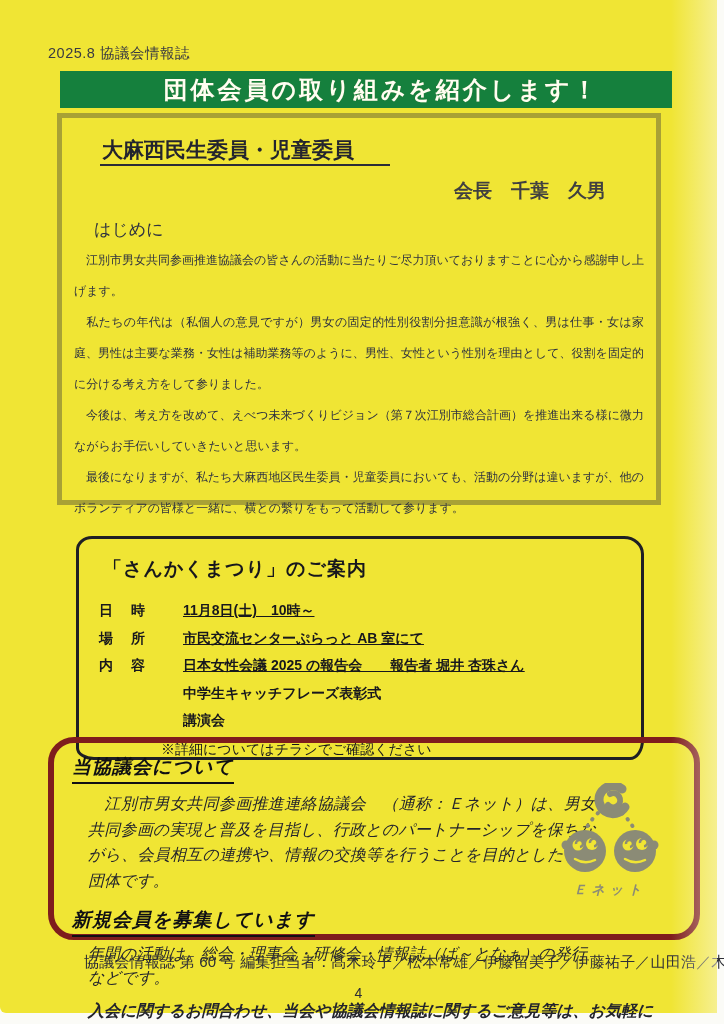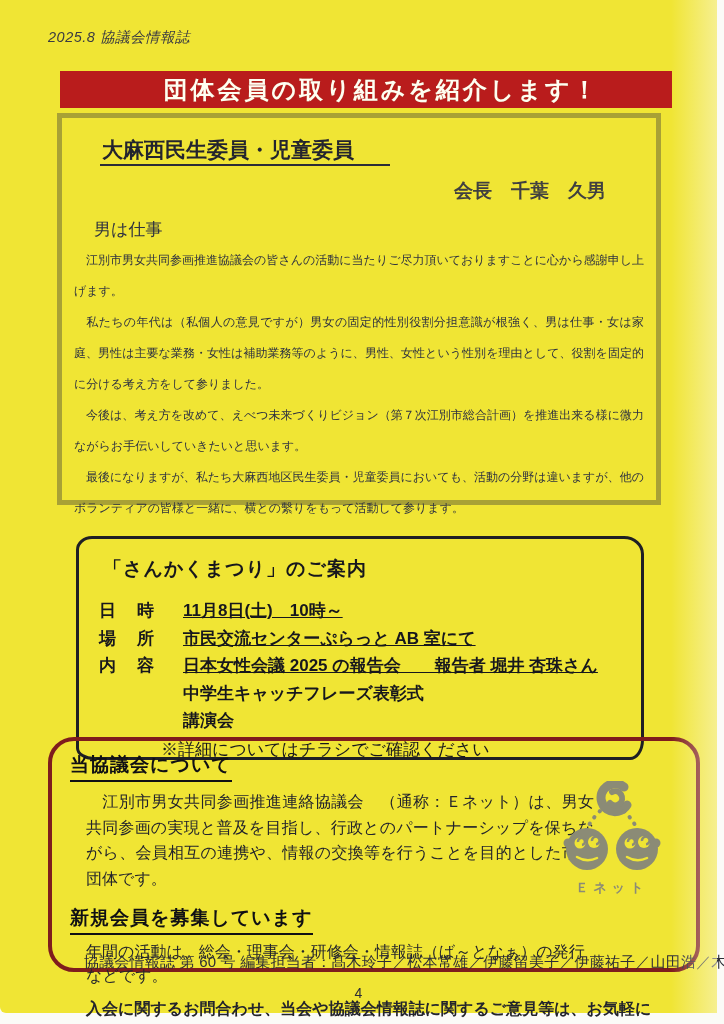--- a/index.html
+++ b/index.html
@@ -13,26 +13,26 @@
     position: absolute; left: 0; top: 0; width: 717px; height: 1013px;
     background: #F0E534;
     border-bottom-left-radius: 6px;
   }
   .scan-shade {
     position: absolute; right: 7px; top: 0; width: 46px; height: 1013px;
     background: linear-gradient(to right, rgba(252,250,235,0), rgba(252,250,235,0.5));
     pointer-events: none;
   }
   .issue-label {
-    position: absolute; left: 48px; top: 28px;
-    font-style: italic; font-size: 14.5px; color: #3a3b42; letter-spacing: .5px; text-align: center;
+    position: absolute; left: 48px; top: 44px;
+    font-size: 14.5px; color: #3a3b42; letter-spacing: .5px; text-align: center;
   }
   .banner {
     position: absolute; left: 60px; top: 71px; width: 612px; height: 37px;
-    background: #b91c1c; color: #fffef2; text-align: center;
+    background: #15803d; color: #fffef2; text-align: center;
     font-size: 24px; font-weight: bold; letter-spacing: 3px; line-height: 37px;
     text-shadow: 0 0 1px rgba(120,115,30,.4);
     padding-left: 31px;
   }
   .article-box {
     position: absolute; left: 57px; top: 113px; width: 604px; height: 392px;
     border: 5px solid #A8A135; padding: 14px 12px 0 12px;
     color: #2e3240;
   }
   .article-title { margin: 4px 0 0 26px; font-size: 21px; font-weight: 600; color: #23242e; }
@@ -42,30 +42,31 @@
   .article-body p {
     font-size: 12px; line-height: 31px; text-align: justify; color: #2e3240;
   }
   .event-box {
     position: absolute; left: 76px; top: 536px; width: 568px; height: 224px;
     border: 3px solid #1f1f24; padding: 17px 20px 10px 20px;
     border-radius: 16px 20px 14px 18px / 14px 18px 20px 12px;
     color: #17171d;
   }
   .event-title { margin-left: 4px; font-size: 19px; font-weight: bold; letter-spacing: 1px; }
-  .event-rows { margin-top: 15px; font-size: 17px; font-weight: 600; }
+  .event-rows { margin-top: 15px; font-size: 14px; font-weight: 600; }
   .event-row { display: flex; line-height: 27.5px; }
   .event-row .lbl { width: 60px; letter-spacing: 2px; flex: none; }
   .event-row .val { margin-left: 24px; text-decoration: underline; }
   .event-extra { margin-left: 84px; line-height: 27.5px; }
   .event-note { margin-left: 62px; line-height: 27.5px; margin-top: 1px; font-weight: 400; }
   .about-box {
-    position: absolute; left: 48px; top: 737px; width: 652px; height: 235px;
-    border: 4px solid #7f1d1d; border-radius: 26px; padding: 11px 18px;
+    position: absolute; left: 48px; top: 737px; width: 652px; height: 203px;
+    border: 6px solid #7f1d1d; border-radius: 26px; padding: 11px 18px;
     color: #23242c;
+    font-style: italic;
   }
   .about-heading {
     font-size: 19px; font-weight: bold; color: #101014; display: inline-block;
     border-bottom: 2.5px solid #101014; padding-bottom: 2px; letter-spacing: 1px;
   }
   .about-body {
     margin: 7px 0 0 16px; width: 508px; font-size: 16px; line-height: 25.5px;
     text-align: justify;
   }
   .recruit-heading-wrap { margin-top: 14px; }
@@ -96,21 +97,21 @@
 
   <div class="banner">
     <span>団体会員の取り組みを紹介します！</span>
   </div>
 
   <div class="article-box">
     <div class="article-title">
       <span class="u">大麻西民生委員・児童委員</span>
     </div>
     <div class="article-author">会長　千葉　久男</div>
-    <div class="article-intro">男は仕事</div>
+    <div class="article-intro">はじめに</div>
     <div class="article-body">
       <p>　江別市男女共同参画推進協議会の皆さんの活動に当たりご尽力頂いておりますことに心から感謝申し上げます。</p>
       <p>　私たちの年代は（私個人の意見ですが）男女の固定的性別役割分担意識が根強く、男は仕事・女は家庭、男性は主要な業務・女性は補助業務等のように、男性、女性という性別を理由として、役割を固定的に分ける考え方をして参りました。</p>
       <p>　今後は、考え方を改めて、えべつ未来づくりビジョン（第７次江別市総合計画）を推進出来る様に微力ながらお手伝いしていきたいと思います。</p>
       <p>　最後になりますが、私たち大麻西地区民生委員・児童委員においても、活動の分野は違いますが、他のボランティアの皆様と一緒に、横との繫りをもって活動して参ります。</p>
     </div>
   </div>
 
   <div class="event-box">
     <div class="event-title">「さんかくまつり」のご案内</div>

